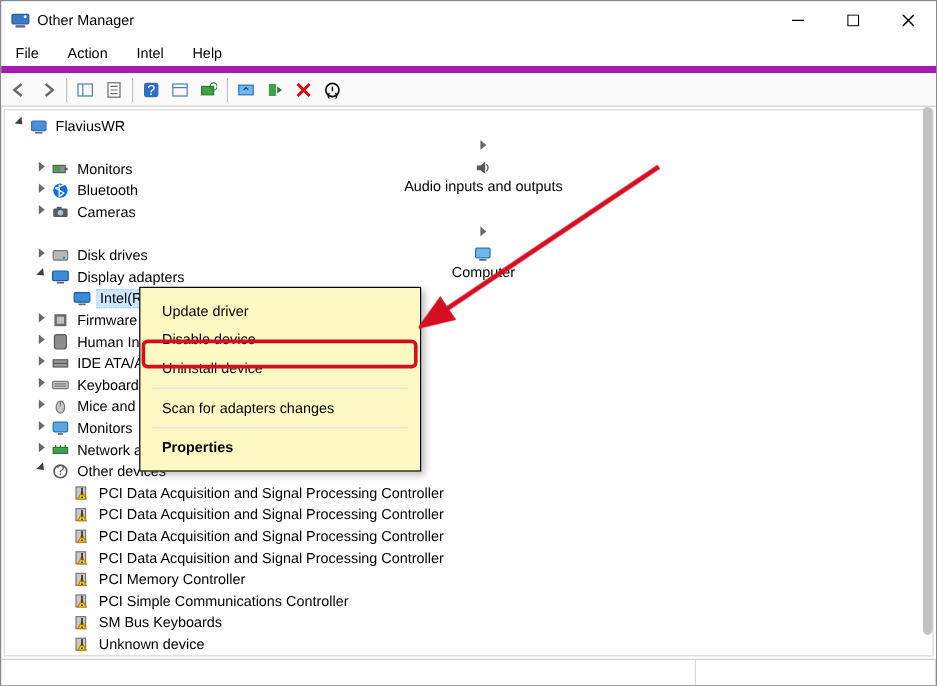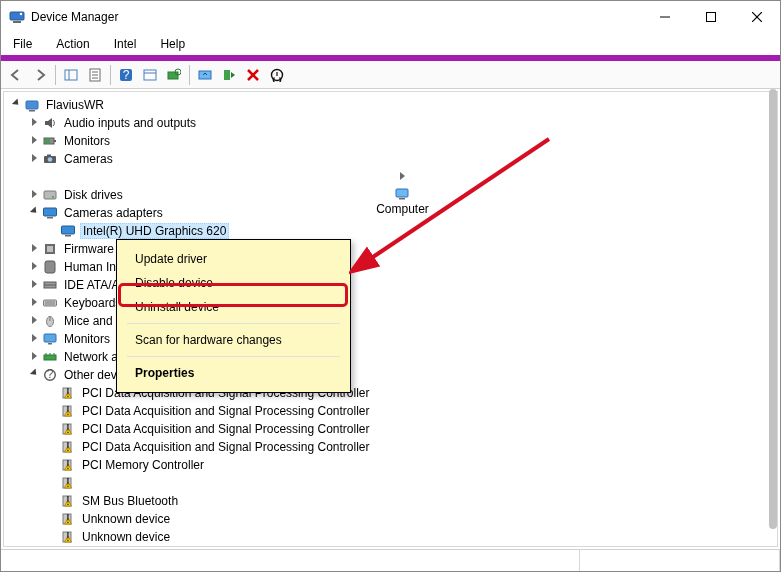--- a/index.html
+++ b/index.html
@@ -39,21 +39,21 @@
 <div class="window">
 
   <div class="titlebar">
     <span class="app-icon">
       <svg viewBox="0 0 16 16">
           <rect x="1" y="3" width="14" height="8" rx="1" fill="#3a78c9" stroke="#245a9e"></rect>
           <rect x="4" y="12" width="8" height="2" fill="#6a6a6a"></rect>
           <circle cx="12" cy="5" r="1.2" fill="#fff"></circle>
         </svg>
     </span>
-    <span class="title">Device Manager</span>
+    <span class="title">Other Manager</span>
     <div class="winbtns">
       <div class="winbtn">
           <svg width="10" height="10">
             <line x1="0" y1="5" x2="10" y2="5" stroke="#000" stroke-width="1"></line>
           </svg>
         </div>
       <div class="winbtn">
           <svg width="10" height="10">
             <rect x="0.5" y="0.5" width="9" height="9" fill="none" stroke="#000" stroke-width="1"></rect>
           </svg>
@@ -148,37 +148,45 @@
 
   <div class="treewrap" id="tree">
       <div class="row" style="padding-left: 6px;">
         <span class="tw exp"></span>
         <span class="ic"><svg viewBox="0 0 16 16">
             <rect x="2" y="4" width="12" height="8" rx="1" fill="#4a8fd6" stroke="#2e6fc0"></rect>
             <rect x="5" y="13" width="6" height="1.5" fill="#6a6a6a"></rect>
           </svg></span>
         <span class="lbl">FlaviusWR</span>
       </div>
-      <div class="row" style="padding-left: 24px;">
+      <div class="row" style="padding-left: 24px; flex-direction: column;">
         <span class="tw col"></span>
         <span class="ic"><svg viewBox="0 0 16 16">
             <path d="M3 6h3l4-3v10l-4-3H3z" fill="#5a5a5a"></path>
             <path d="M11 5a4 4 0 010 6" fill="none" stroke="#5a5a5a"></path>
           </svg></span>
         <span class="lbl">Audio inputs and outputs</span>
       </div>
       <div class="row" style="padding-left: 24px;">
         <span class="tw col"></span>
         <span class="ic"><svg viewBox="0 0 16 16">
             <rect x="2" y="5" width="10" height="6" fill="#8c8c8c" stroke="#5a5a5a"></rect>
             <rect x="12" y="7" width="2" height="2" fill="#5a5a5a"></rect>
             <rect x="3" y="6" width="5" height="4" fill="#3fa24a"></rect>
           </svg></span>
         <span class="lbl">Monitors</span>
       </div>
+      <div class="row" style="padding-left: 24px;">
+        <span class="tw col"></span>
+        <span class="ic"><svg viewBox="0 0 16 16">
+            <circle cx="8" cy="8" r="6" fill="#0a6fde"></circle>
+            <path d="M7 3v10l4-3-7-4 7-3-4-3" fill="none" stroke="#fff" stroke-width="1.1" stroke-linejoin="round"></path>
+          </svg></span>
+        <span class="lbl">Bluetooth</span>
+      </div>
       <div class="row" style="padding-left: 24px; align-items: center;">
         <span class="tw col"></span>
         <span class="ic"><svg viewBox="0 0 16 16">
             <rect x="2" y="5" width="12" height="7" rx="1" fill="#5a5a5a"></rect>
             <circle cx="8" cy="8.5" r="2.3" fill="#9ec8ef"></circle>
             <rect x="5" y="3.5" width="4" height="2" fill="#5a5a5a"></rect>
           </svg></span>
         <span class="lbl">Cameras</span>
       </div>
       <div class="row" style="padding-left: 24px; flex-direction: column;">
@@ -196,21 +204,21 @@
             <circle cx="11" cy="10" r="1" fill="#3fa24a"></circle>
           </svg></span>
         <span class="lbl">Disk drives</span>
       </div>
       <div class="row" style="padding-left: 24px;">
         <span class="tw exp"></span>
         <span class="ic"><svg viewBox="0 0 16 16">
             <rect x="1.5" y="3" width="13" height="8" rx="1" fill="#3a8bd8" stroke="#1e5a9a"></rect>
             <rect x="5" y="12" width="6" height="1.5" fill="#6a6a6a"></rect>
           </svg></span>
-        <span class="lbl">Cameras adapters</span>
+        <span class="lbl">Display adapters</span>
       </div>
       <div class="row selected" style="padding-left: 42px;">
         <span class="tw "></span>
         <span class="ic"><svg viewBox="0 0 16 16">
             <rect x="1.5" y="3" width="13" height="8" rx="1" fill="#3a8bd8" stroke="#1e5a9a"></rect>
             <rect x="5" y="12" width="6" height="1.5" fill="#6a6a6a"></rect>
           </svg></span>
         <span class="lbl">Intel(R) UHD Graphics 620</span>
       </div>
       <div class="row" style="padding-left: 24px;">
@@ -324,29 +332,30 @@
           </svg></span>
         <span class="lbl">PCI Memory Controller</span>
       </div>
       <div class="row" style="padding-left: 42px;">
         <span class="tw "></span>
         <span class="ic"><svg viewBox="0 0 16 16">
             <rect x="3" y="3" width="8" height="10" fill="#c9c9c9" stroke="#7a7a7a"></rect>
             <path d="M8 7l-3.5 6h7z" fill="#ffd21f" stroke="#b28900"></path>
             <text x="8" y="12.3" text-anchor="middle" font-size="5" fill="#000">!</text>
           </svg></span>
-      </div>
-      <div class="row" style="padding-left: 42px;">
-        <span class="tw "></span>
-        <span class="ic"><svg viewBox="0 0 16 16">
-            <rect x="3" y="3" width="8" height="10" fill="#c9c9c9" stroke="#7a7a7a"></rect>
-            <path d="M8 7l-3.5 6h7z" fill="#ffd21f" stroke="#b28900"></path>
-            <text x="8" y="12.3" text-anchor="middle" font-size="5" fill="#000">!</text>
-          </svg></span>
-        <span class="lbl">SM Bus Bluetooth</span>
+        <span class="lbl">PCI Simple Communications Controller</span>
+      </div>
+      <div class="row" style="padding-left: 42px;">
+        <span class="tw "></span>
+        <span class="ic"><svg viewBox="0 0 16 16">
+            <rect x="3" y="3" width="8" height="10" fill="#c9c9c9" stroke="#7a7a7a"></rect>
+            <path d="M8 7l-3.5 6h7z" fill="#ffd21f" stroke="#b28900"></path>
+            <text x="8" y="12.3" text-anchor="middle" font-size="5" fill="#000">!</text>
+          </svg></span>
+        <span class="lbl">SM Bus Keyboards</span>
       </div>
       <div class="row" style="padding-left: 42px;">
         <span class="tw "></span>
         <span class="ic"><svg viewBox="0 0 16 16">
             <rect x="3" y="3" width="8" height="10" fill="#c9c9c9" stroke="#7a7a7a"></rect>
             <path d="M8 7l-3.5 6h7z" fill="#ffd21f" stroke="#b28900"></path>
             <text x="8" y="12.3" text-anchor="middle" font-size="5" fill="#000">!</text>
           </svg></span>
         <span class="lbl">Unknown device</span>
       </div>
@@ -364,21 +373,21 @@
   <div class="statusbar">
     <div class="cell" style="flex:1"></div>
     <div class="cell" style="width:200px"></div>
   </div>
 
   <div class="ctxmenu" id="ctx" style="left:115px; top:238px;">
       <div class="citem">Update driver</div>
       <div class="citem">Disable device</div>
       <div class="citem">Uninstall device</div>
       <div class="csep"></div>
-      <div class="citem">Scan for hardware changes</div>
+      <div class="citem">Scan for adapters changes</div>
       <div class="csep"></div>
       <div class="citem bold">Properties</div>
     </div>
 
   <div class="highlight-box" style="left:117px; top:282px; width:230px; height:24px;"></div>
 
   <svg class="arrow-annot" style="left:348px; top:130px;" width="210" height="160">
     <defs>
         <marker id="ah" markerWidth="10" markerHeight="10" refX="2" refY="3" orient="auto">
           <path d="M0,0 L0,6 L8,3 z" fill="#d60e22"></path>

